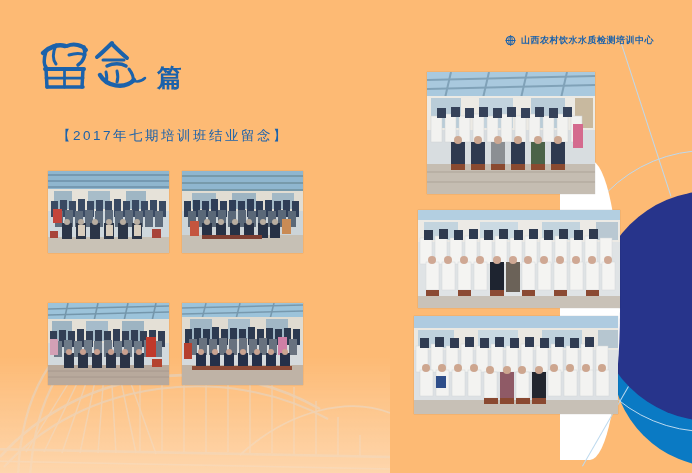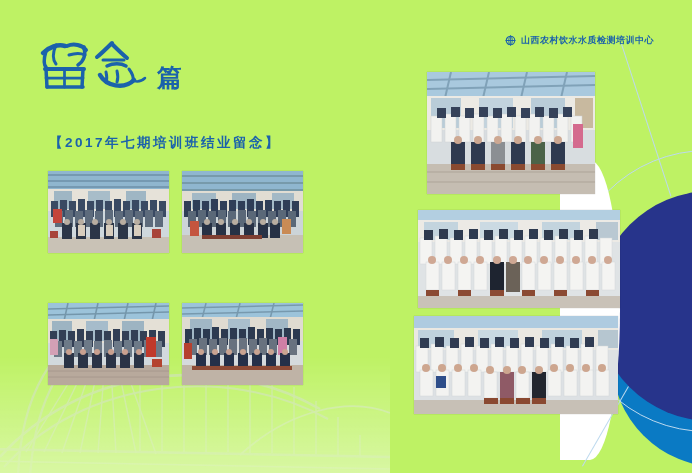--- a/index.html
+++ b/index.html
@@ -8,21 +8,21 @@
     padding: 0;
     background: #ffffff;
   }
   body {
     font-family: "Liberation Sans", "DejaVu Sans", sans-serif;
   }
   #page {
     position: relative;
     width: 692px;
     height: 473px;
-    background: #bef264;
+    background: #fdba74;
     overflow: hidden;
   }
 
   
   .circle-dark {
     position: absolute;
     left: 596px;
     top: 191px;
     width: 230px;
     height: 230px;
@@ -134,29 +134,28 @@
     margin-top: 3px;
     margin-left: 3px;
     font-size: 11.5px;
     letter-spacing: 1.2px;
     color: #1b62ab;
     font-weight: normal;
   }
 
   .subtitle {
     position: absolute;
-    left: 49px;
+    left: 57px;
     top: 127px;
     font-size: 13.5px;
-    font-weight: bold;
+    font-weight: normal;
     color: #1b62ab;
     letter-spacing: 2.5px;
     white-space: nowrap;
     z-index: 20;
-    margin-top: 7px;
   }
 
   
   .watermark {
     position: absolute;
     left: -10px;
     bottom: -6px;
     width: 400px;
     height: 190px;
     z-index: 1;

